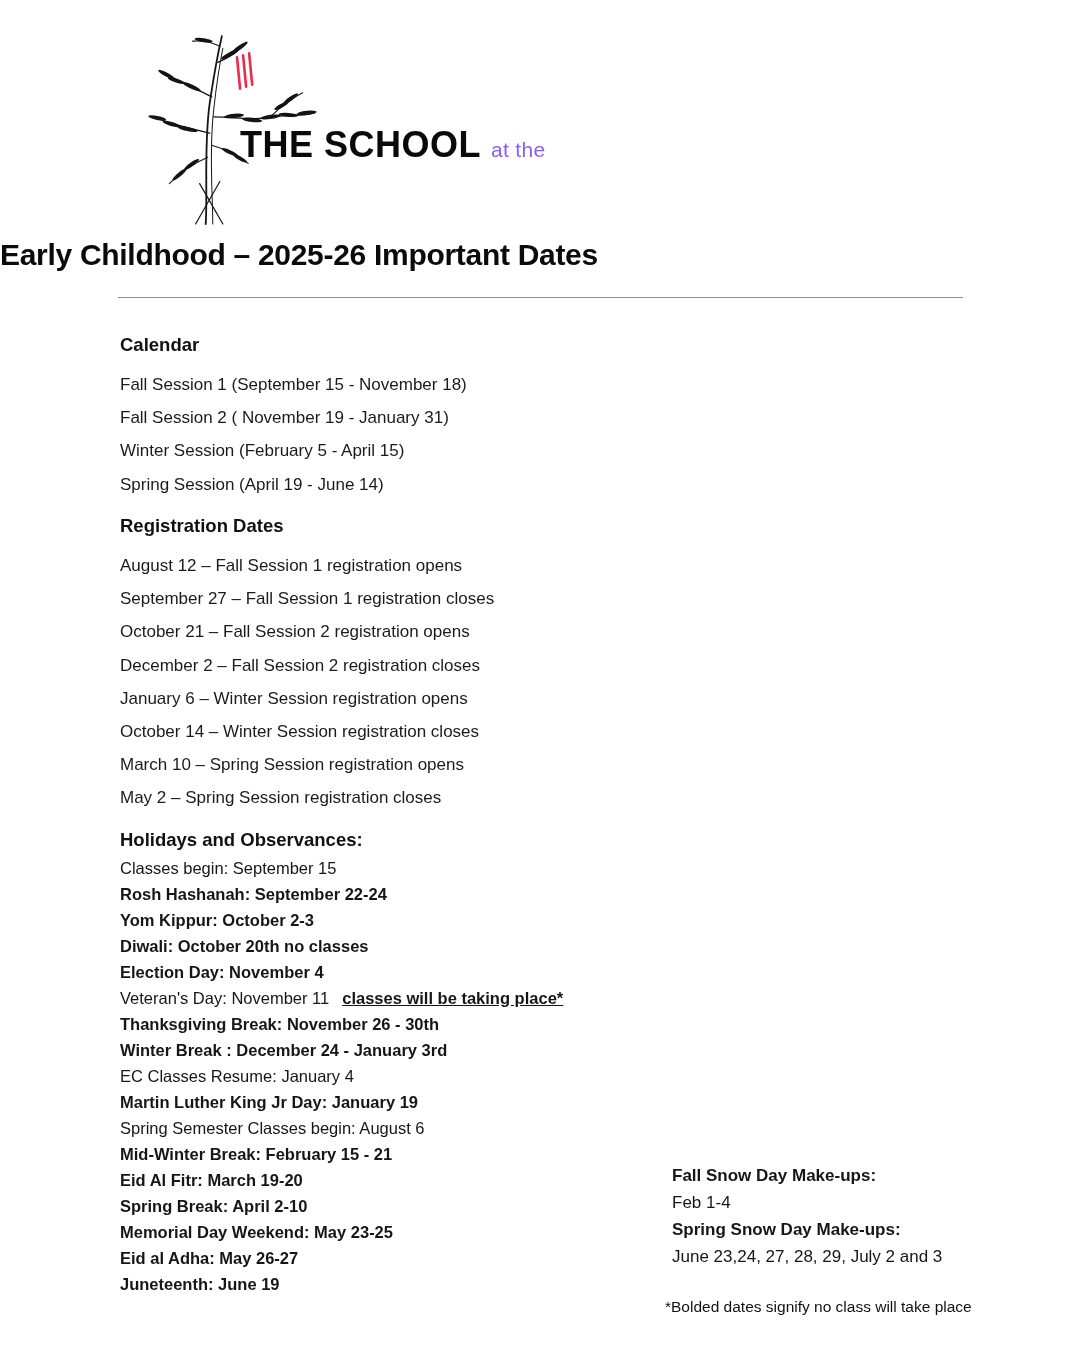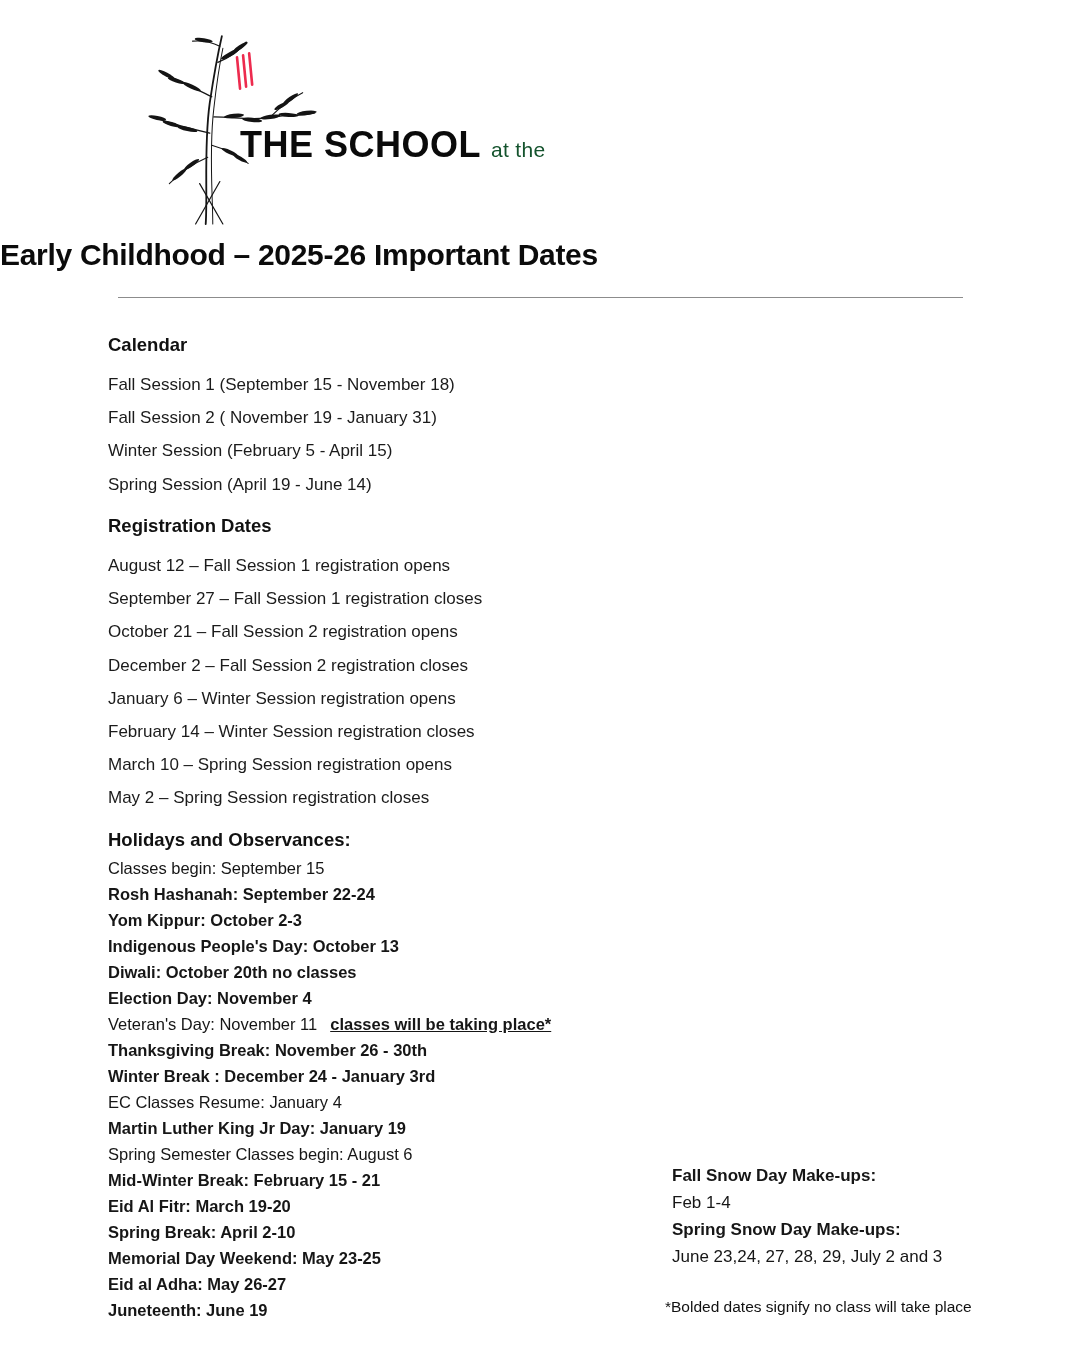--- a/index.html
+++ b/index.html
@@ -10,36 +10,36 @@
     font-family: "Liberation Sans", sans-serif;
     color: #1a1a1a;
     overflow: hidden;
   }
   .page { position: absolute; inset: 0; background: #fff; }
 
   
   .logo-art { position: absolute; left: 128px; top: 24px; width: 214px; height: 202px; }
   .logo-text { position: absolute; left: 240px; top: 124px; white-space: nowrap; }
   .logo-line1 { font-size: 36px; font-weight: 900; color: #0a0a0a; letter-spacing: 0.5px; }
-  .logo-line1 .at-the { font-size: 21px; font-weight: 400; color: #14532d; letter-spacing: 0.3px; margin-left: 10px; }
+  .logo-line1 .at-the { font-size: 21px; font-weight: 400; color: #8b5cf6; letter-spacing: 0.3px; margin-left: 10px; }
   .logo-line2 { font-size: 36px; font-weight: 200; color: #2e2e2e; letter-spacing: 6px; margin-top: 3px; }
 
   
   .doc-title {
     position: absolute; top: 238px; left: 0; width: 100%;
     text-align: left; font-size: 30px; font-weight: 700; color: #0b0b0b;
     letter-spacing: -0.3px;
   }
   .rule {
     position: absolute; top: 297px; left: 118px; width: 845px; height: 0;
     border-top: 1.4px solid #8c8c8c;
   }
 
   
-  .section { position: absolute; left: 108px; }
+  .section { position: absolute; left: 120px; }
   .sec-heading { font-size: 18.5px; font-weight: 700; color: #111; line-height: 23px; }
   .sec-calendar { top: 333px; }
   .sec-registration { top: 514px; }
   .sec-holidays { top: 828px; }
   .sec-calendar .sec-heading, .sec-registration .sec-heading { margin-bottom: 12px; }
   .sec-holidays .sec-heading { margin-bottom: 4px; }
 
   .cal-line { font-size: 17px; line-height: 33.2px; color: #1b1b1b; }
   .holiday-line { font-size: 16.5px; line-height: 26px; color: #161616; font-weight: 400; }
   .holiday-line.bold { font-weight: 700; }
@@ -140,39 +140,38 @@
         <div class="cal-line"><span>August 12 – Fall Session 1 registration opens</span></div>
 
         <div class="cal-line"><span>September 27 – Fall Session 1 registration closes</span></div>
 
         <div class="cal-line"><span>October 21 – Fall Session 2 registration opens</span></div>
 
         <div class="cal-line"><span>December 2 – Fall Session 2  registration closes</span></div>
 
         <div class="cal-line"><span>January 6 – Winter Session registration opens</span></div>
 
-        <div class="cal-line"><span>February 14 – Winter Session registration closes</span></div>
+        <div class="cal-line"><span>October 14 – Winter Session registration closes</span></div>
 
         <div class="cal-line"><span>March 10 – Spring Session registration opens</span></div>
 
         <div class="cal-line"><span>May 2 – Spring Session registration closes</span></div>
       </div>
   </div>
 
   <div class="section sec-holidays">
     <div class="sec-heading">Holidays and Observances:</div>
     <div>
 
         <div class="holiday-line"><span>Classes begin: September 15</span></div>
 
         <div class="holiday-line bold"><span>Rosh Hashanah: September 22-24</span></div>
 
         <div class="holiday-line bold"><span>Yom Kippur: October 2-3</span></div>
 
-        <div class="holiday-line bold"><span>Indigenous People's Day: October 13</span></div>
 
         <div class="holiday-line bold"><span>Diwali: October 20th no classes</span></div>
 
         <div class="holiday-line bold"><span>Election Day: November 4</span></div>
 
         <div class="holiday-line"><span>Veteran's Day: November 11</span><span class="hl-suffix">classes will be taking place*</span></div>
 
         <div class="holiday-line bold"><span>Thanksgiving Break: November 26 - 30th</span></div>
 
         <div class="holiday-line bold"><span>Winter Break : December 24 - January 3rd</span></div>

